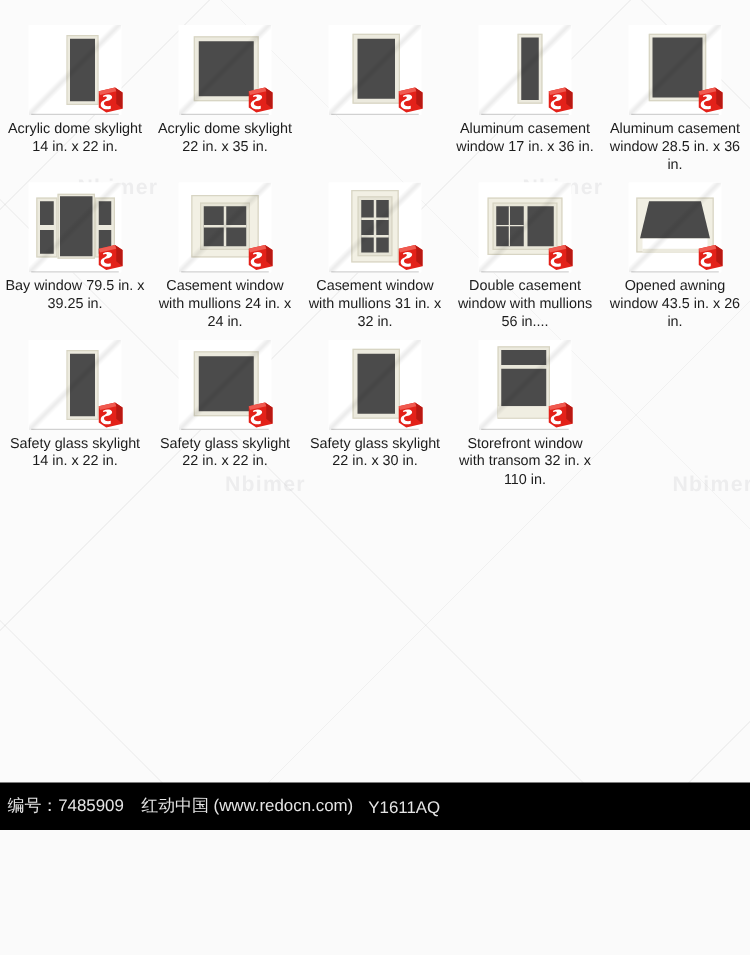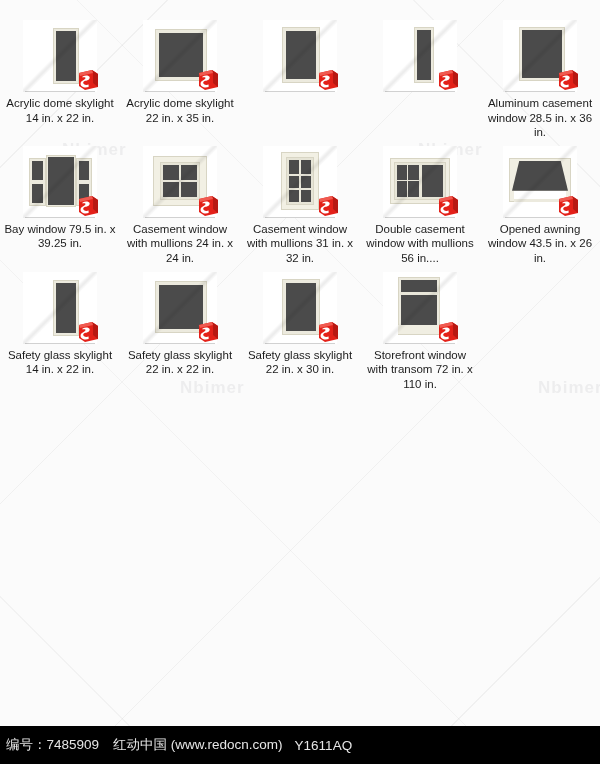--- a/index.html
+++ b/index.html
@@ -4,21 +4,21 @@
 <style>
   * { margin:0; padding:0; box-sizing:border-box; }
   html, body {
     width:600px; height:764px;
     background:#fafafa;
     font-family:"Liberation Sans", sans-serif;
     overflow:hidden;
   }
   #page {
     position:relative;
-    width:600px; height:764px;
+    width:600px; height:664px;
     background:#fbfbfb;
     overflow:hidden;
   }
   
   #watermark-lines {
     position:absolute; inset:0;
     pointer-events:none;
     background:
       repeating-linear-gradient(135deg,
         rgba(0,0,0,0) 0px,
@@ -223,20 +223,21 @@
           <div class="shadowline"></div>
           <div class="badge"><svg viewBox="0 0 26 26" width="26" height="26">
               <g>
                 <path d="M4 5 L17 2 L23 6 L23 19 L10 22 L4 18 Z" fill="#e32119"></path>
                 <path d="M17 2 L23 6 L23 19 L18 15 L18 5 Z" fill="#b81812"></path>
                 <path d="M4 5 L17 2 L18 5 L5 8 Z" fill="#f05a50"></path>
                 <path d="M7.5 8.5 C12 6.2 16.5 8.5 14 11.2 C12 13.4 8.5 12.2 8.2 14.6 C8 16.6 11 17.6 13.6 16.6 L13.6 19 C9 20.4 5.2 18.4 5.6 15.2 C6 12.2 9.6 12.2 10.4 10.4 C10.9 9.2 9.2 8.8 7.5 9.6 Z" fill="#ffffff"></path>
               </g>
             </svg></div>
         </div>
+        <div class="caption">Aluminum casement window 17 in. x 36 in.</div>
       </div>
       <div class="cell">
         <div class="thumb-wrap">
           <div class="thumb">
             <div class="frame" style="left:16px;top:7px;width:46px;height:54px;"></div>
             <div class="glass" style="left:19px;top:10px;width:40px;height:48px;"></div>
           </div>
           <div class="shadowline"></div>
           <div class="badge"><svg viewBox="0 0 26 26" width="26" height="26">
               <g>
@@ -426,21 +427,21 @@
           <div class="shadowline"></div>
           <div class="badge"><svg viewBox="0 0 26 26" width="26" height="26">
               <g>
                 <path d="M4 5 L17 2 L23 6 L23 19 L10 22 L4 18 Z" fill="#e32119"></path>
                 <path d="M17 2 L23 6 L23 19 L18 15 L18 5 Z" fill="#b81812"></path>
                 <path d="M4 5 L17 2 L18 5 L5 8 Z" fill="#f05a50"></path>
                 <path d="M7.5 8.5 C12 6.2 16.5 8.5 14 11.2 C12 13.4 8.5 12.2 8.2 14.6 C8 16.6 11 17.6 13.6 16.6 L13.6 19 C9 20.4 5.2 18.4 5.6 15.2 C6 12.2 9.6 12.2 10.4 10.4 C10.9 9.2 9.2 8.8 7.5 9.6 Z" fill="#ffffff"></path>
               </g>
             </svg></div>
         </div>
-        <div class="caption">Storefront window with transom 72 in. x 110 in.</div>
+        <div class="caption">Storefront window with transom 32 in. x 110 in.</div>
       </div>
     </div>
 
   <div id="footer">
     <span class="f-item f-id">编号：7485909</span>
     <span class="f-item f-site">红动中国 (www.redocn.com)</span>
     <span class="f-item f-code">Y1611AQ</span>
   </div>
 
 </div>

